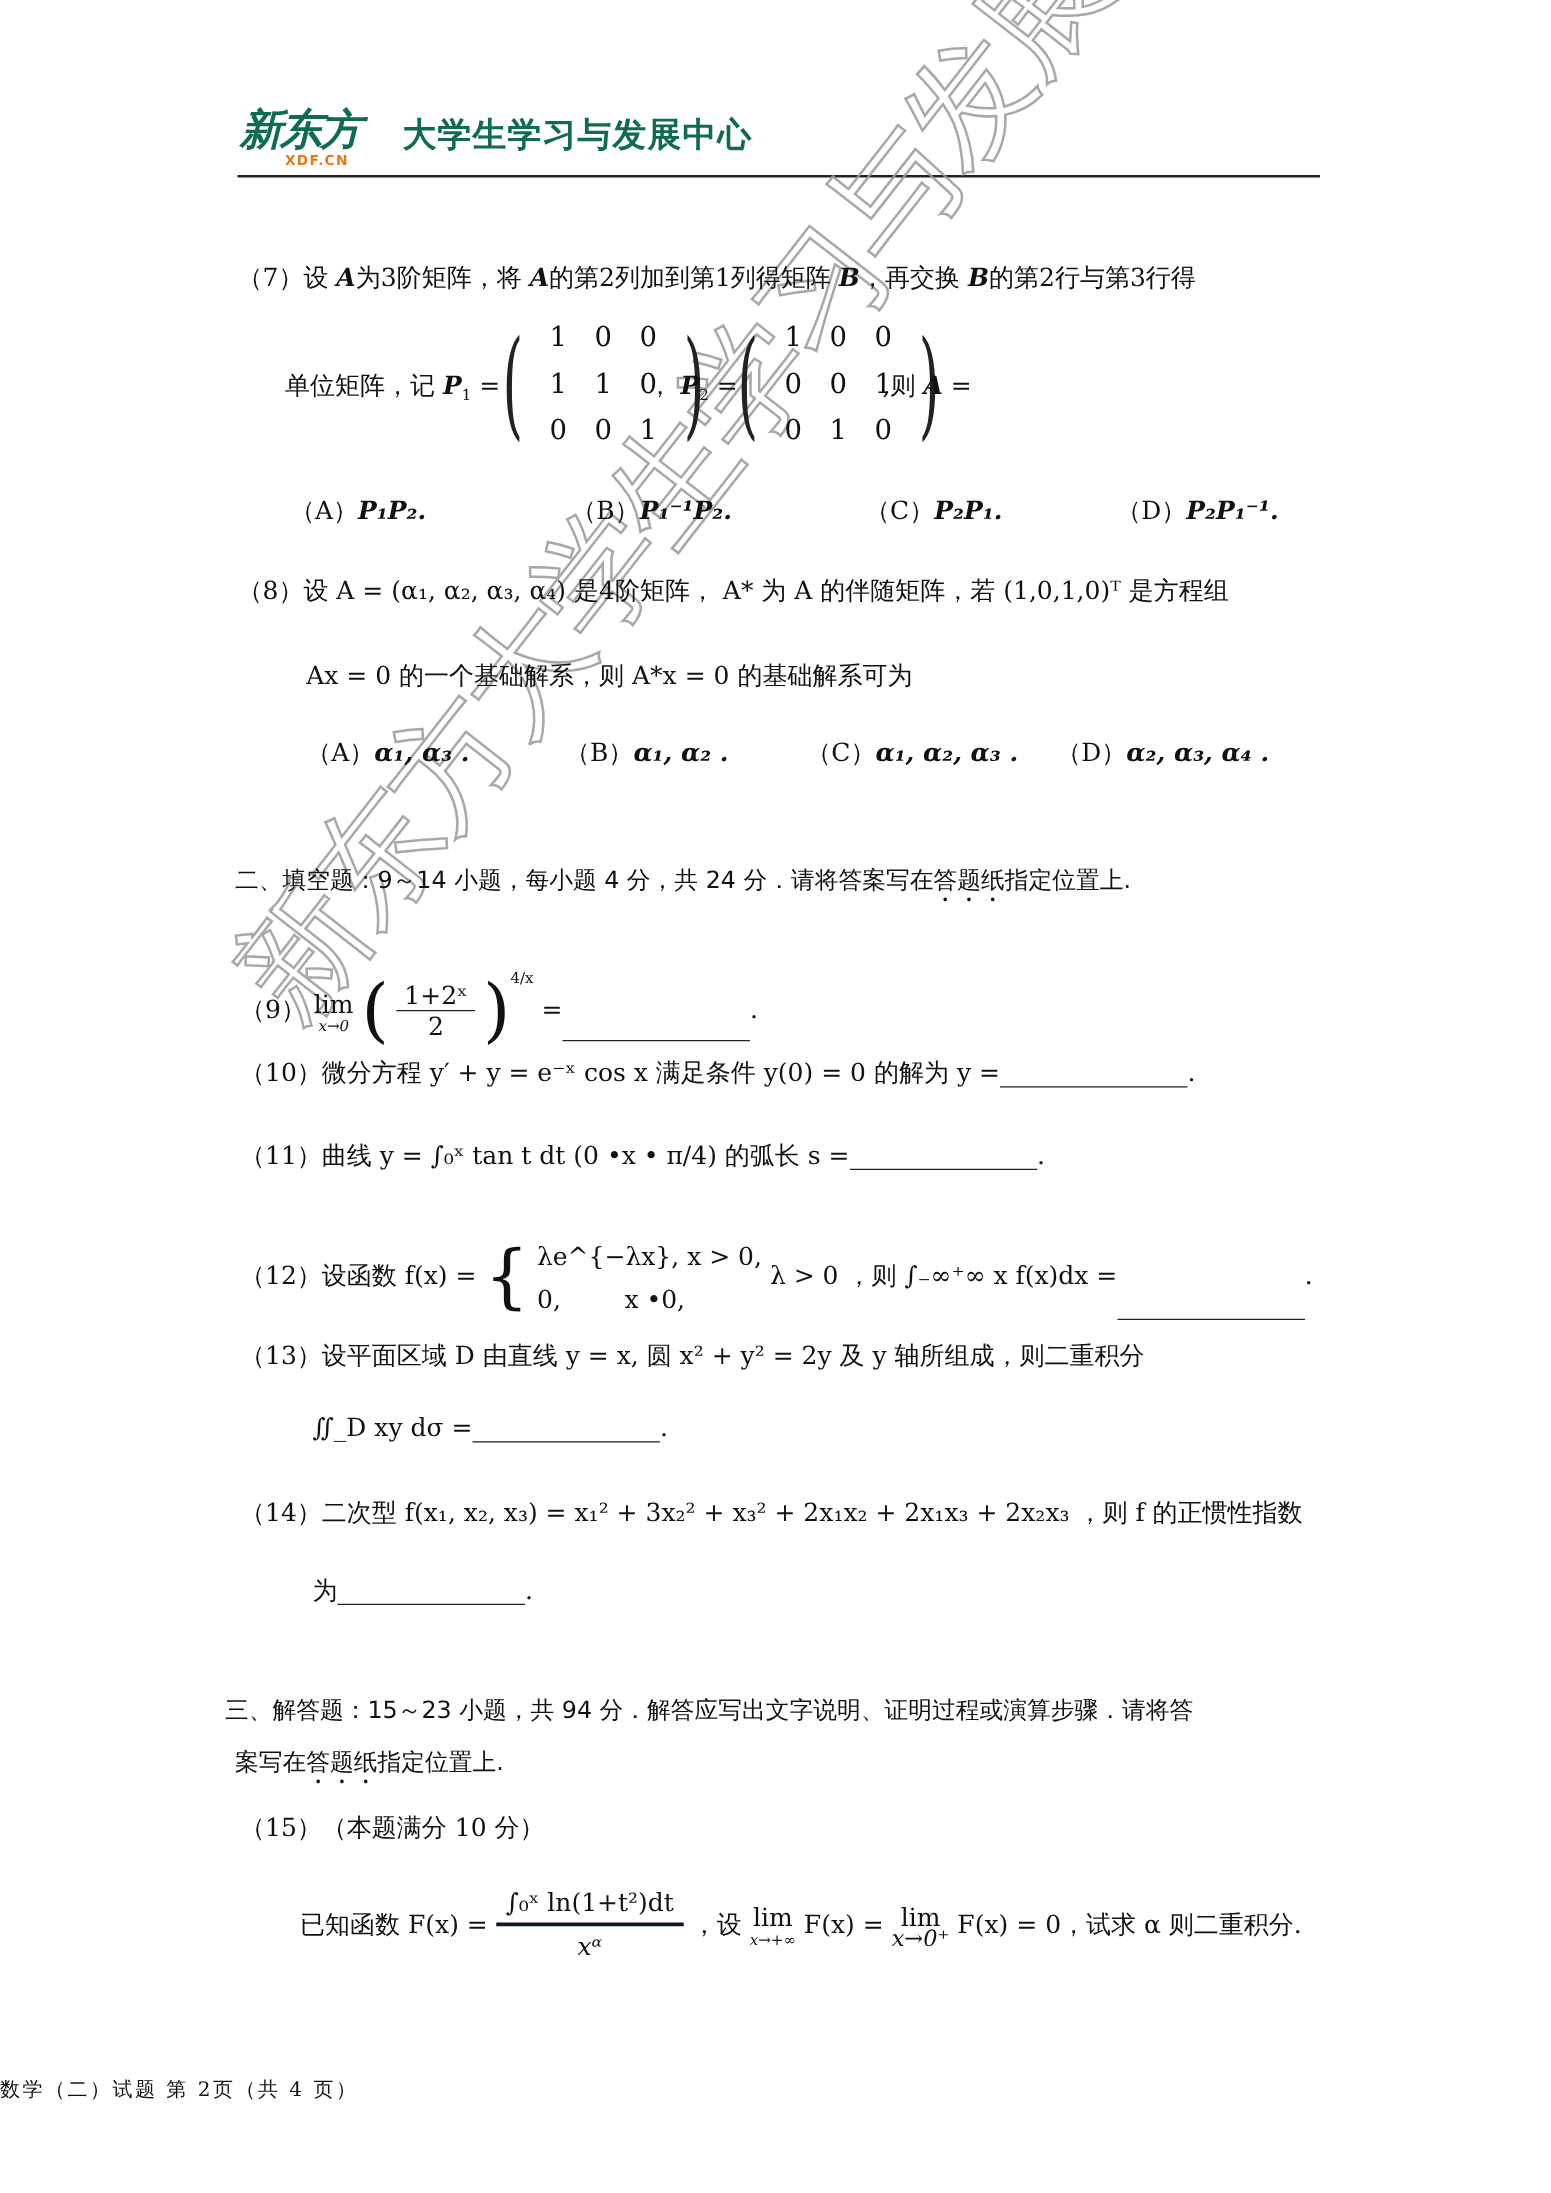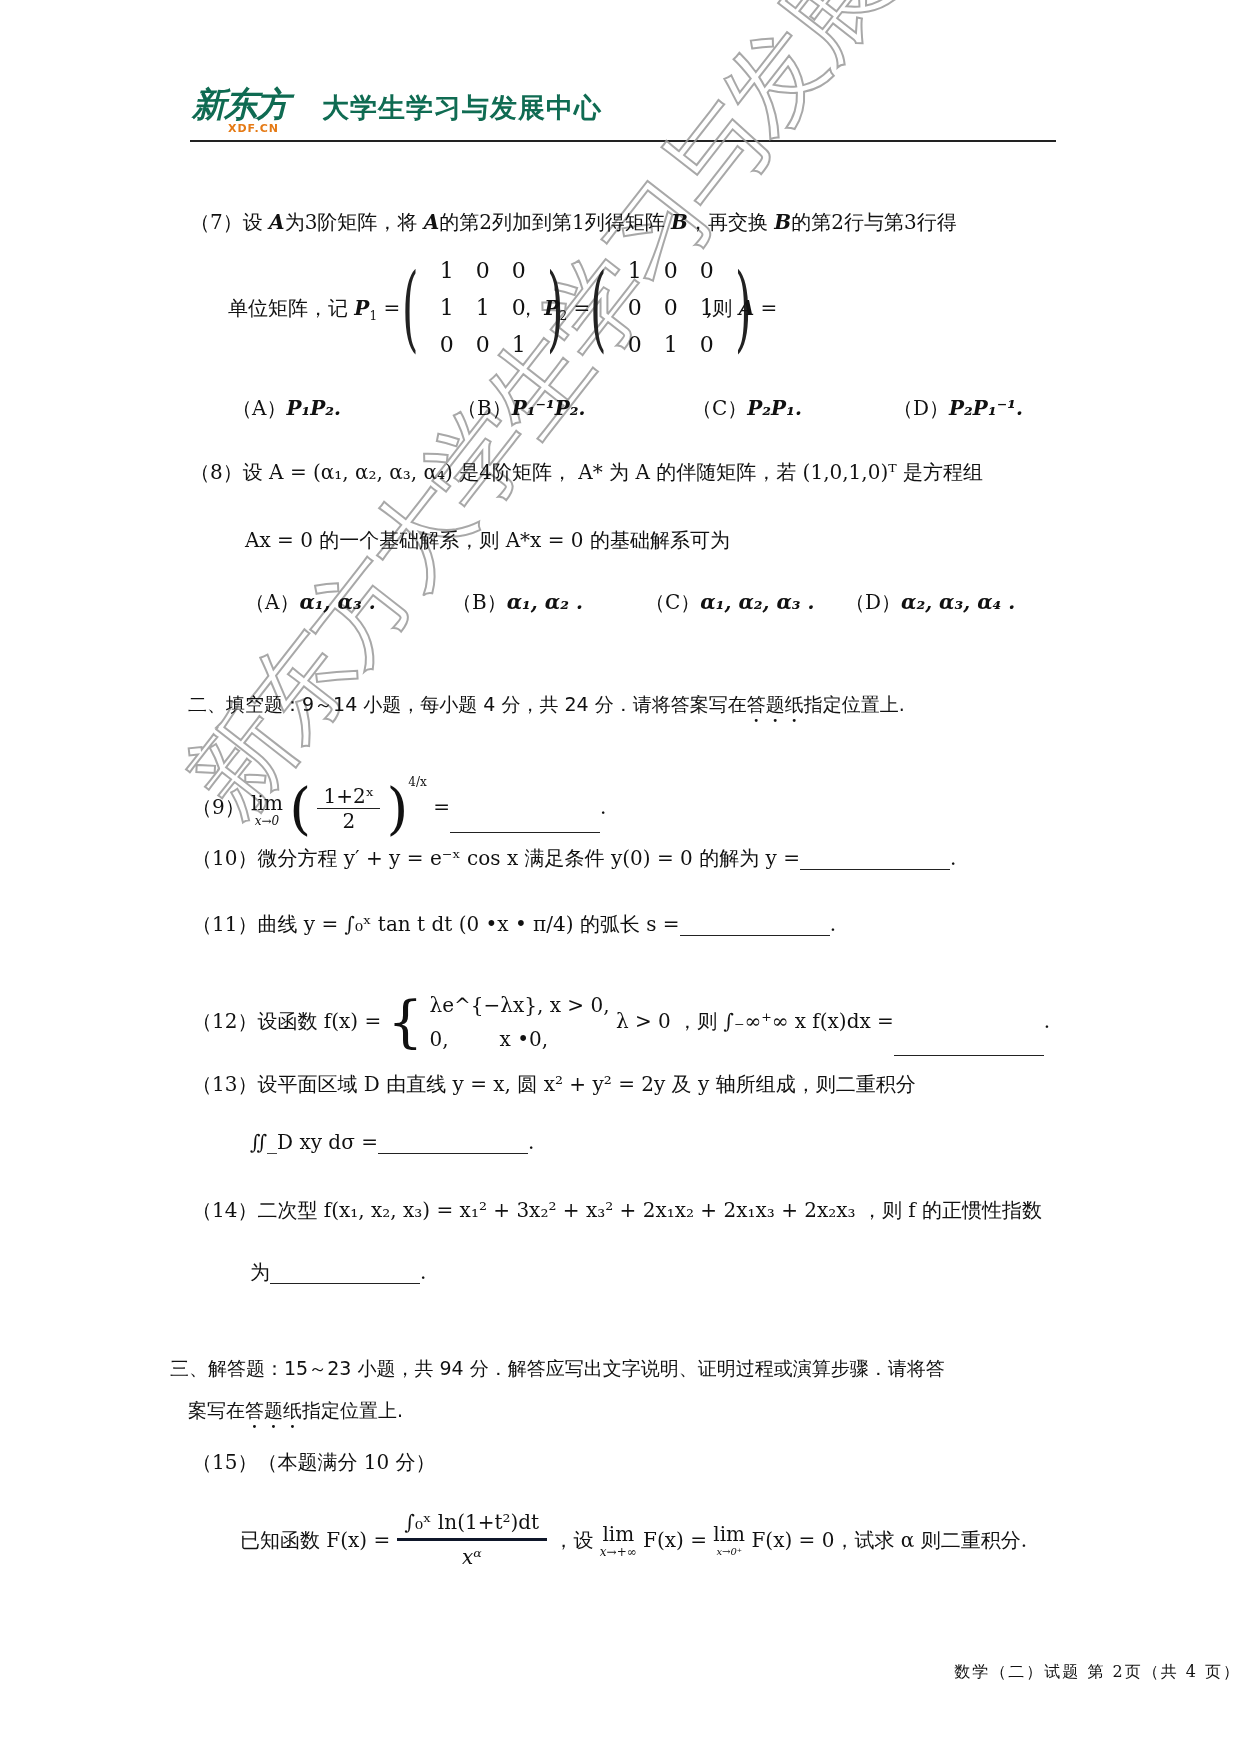--- a/index.html
+++ b/index.html
@@ -24,21 +24,21 @@
   
   .matrix { position:absolute; display:flex; align-items:center; }
   .paren { font-size:94px; line-height:94px; font-weight:100; color:#222; transform:scaleX(0.45); }
   .mgrid { display:grid; grid-template-columns:repeat(3,36px); grid-auto-rows:37px; font-size:22px;
            text-align:center; line-height:37px; }
 
   .watermark { position:absolute; left:160px; top:760px; font-family:"DejaVu Sans",sans-serif;
                font-size:100px; color:transparent; -webkit-text-stroke:2px #9a9a9a;
                transform:rotate(-52deg); transform-origin:left top; white-space:nowrap;
                letter-spacing:-4px; opacity:0.85; pointer-events:none; }
-  .footer { left:0; width:1241px; top:1662px; text-align:right; font-size:16px; letter-spacing:2px; }
+  .footer { left:0; width:1241px; top:1662px; text-align:left; font-size:16px; letter-spacing:2px; }
   .emph-dots { text-emphasis: dot; -webkit-text-emphasis: dot; text-emphasis-position: under; -webkit-text-emphasis-position: under; }
 </style>
 </head>
 <body>
 
 <div class="abs header-logo">
   <span class="logo-cn">新东方</span>
   <span class="logo-en">XDF.CN</span>
 </div>
 <div class="abs header-title">大学生学习与发展中心</div>
@@ -156,21 +156,21 @@
   <span>∬_D xy dσ =</span><span class="blank"></span><span>.</span>
 </div>
 
 <div class="line" style="left:192px; top:1198px;">
   <span>（14）</span><span>二次型 f(x₁, x₂, x₃) = x₁² + 3x₂² + x₃² + 2x₁x₂ + 2x₁x₃ + 2x₂x₃ ，则 f 的正惯性指数</span>
 </div>
 <div class="line" style="left:250px; top:1260px;">
   <span>为</span><span class="blank"></span><span>.</span>
 </div>
 
-<div class="line section" style="left:170px; top:1356px;">
+<div class="line section" style="left:180px; top:1356px;">
   <span>三、解答题：15～23 小题，共 94 分．解答应写出文字说明、证明过程或演算步骤．请将答</span>
 </div>
 <div class="line section" style="left:188px; top:1398px;">
   <span>案写在</span><span class="emph-dots">答题纸</span><span>指定位置上.</span>
 </div>
 
 <div class="line" style="left:192px; top:1450px;">
   <span>（15）</span><span>（本题满分 10 分）</span>
 </div>
 <div class="line" style="left:240px; top:1510px;">
@@ -180,18 +180,18 @@
     <span style="display:block; font-style:italic; padding-top:4px;">xᵅ</span>
   </span>
   <span style="vertical-align:middle;">，设</span>
   <span style="display:inline-block; vertical-align:middle; text-align:center;">
     <span style="display:block;">lim</span>
     <span style="display:block; font-size:12px; font-style:italic; line-height:12px;">x→+∞</span>
   </span>
   <span style="vertical-align:middle;">F(x) =</span>
   <span style="display:inline-block; vertical-align:middle; text-align:center;">
     <span style="display:block;">lim</span>
-    <span style="display:block; font-size:10px; font-style:italic; line-height:12px;">x→0⁺</span>
+    <span style="display:block; font-size:18px; font-style:italic; line-height:12px;">x→0⁺</span>
   </span>
   <span style="vertical-align:middle;">F(x) = 0</span><span style="vertical-align:middle;">，试求 α 则二重积分.</span>
 </div>
 
 <div class="abs footer">数学（二）试题  第 2页（共 4 页）</div>
 
 </body></html>

